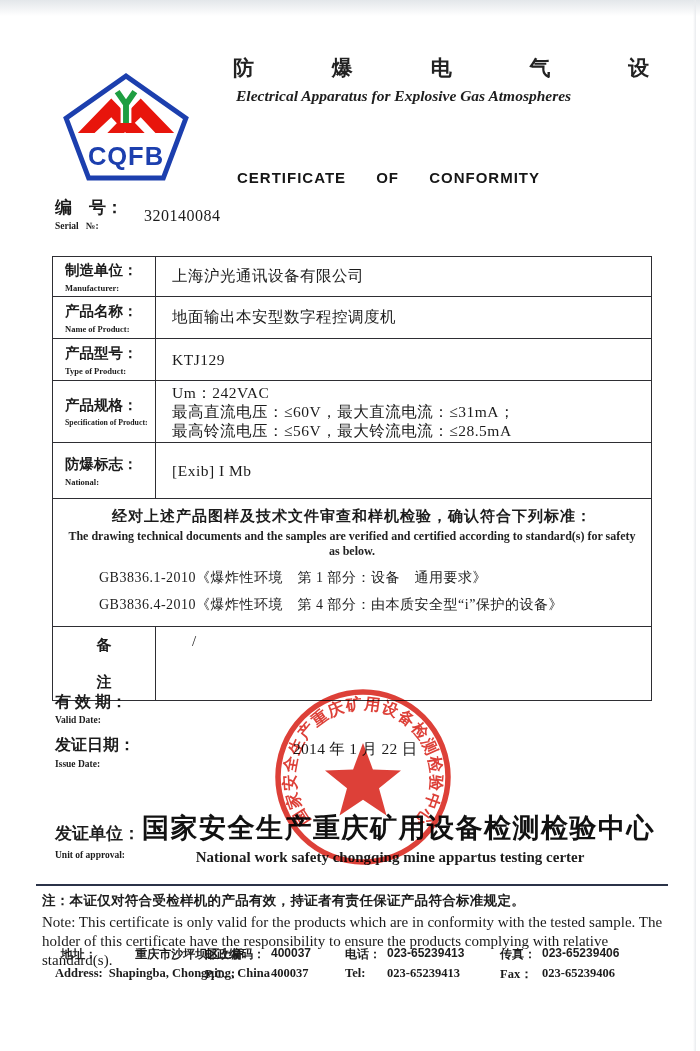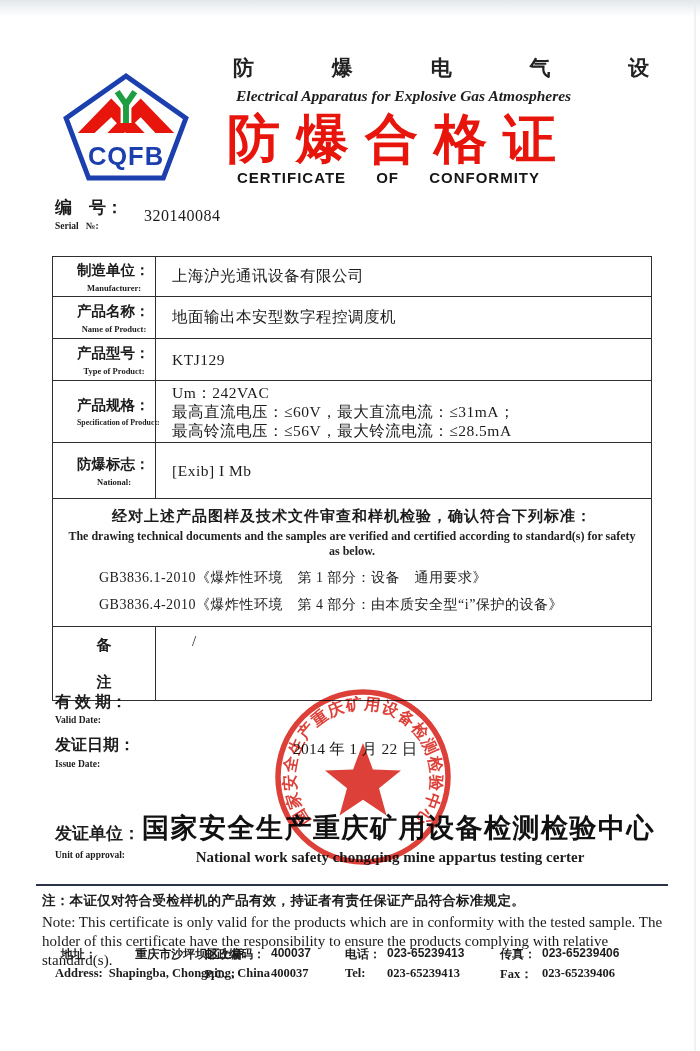--- a/index.html
+++ b/index.html
@@ -39,23 +39,23 @@
   .serial-zh { left:55px; top:196px; font-weight:bold; font-size:17px; white-space:pre; }
   .serial-en { left:55px; top:221px; font-weight:bold; font-size:9.5px; white-space:pre; }
   .serial-val { left:144px; top:207px; font-size:16px; letter-spacing:0.5px; }
 
   
   table.cert {
     position:absolute; left:52px; top:256px; width:600px;
     border-collapse:collapse; table-layout:fixed;
   }
   table.cert td { border:1.6px solid #2e2e33; vertical-align:middle; }
-  td.lbl { padding:3px 4px 3px 24px; }
+  td.lbl { padding:3px 4px 3px 12px; }
   td.lbl .zh { font-weight:bold; font-size:14.5px; white-space:nowrap; }
-  td.lbl .en { font-weight:bold; font-size:8.5px; margin-top:3px; white-space:nowrap;text-align:center; }
+  td.lbl .en { font-weight:bold; font-size:8.5px; margin-top:3px; white-space:nowrap; }
   td.val { padding:2px 6px 2px 16px; font-size:15.5px; letter-spacing:0.5px; }
   td.val .line { line-height:19px; }
   .std-cell { padding:8px 10px 6px 10px !important; vertical-align:top !important; }
   .std-zh { text-align:center; font-weight:bold; font-size:15px; letter-spacing:1px; }
   .std-en { text-align:center; font-weight:bold; font-size:12px; margin-top:3px; color:#222; }
   .std-item { font-size:14px; padding-left:36px; line-height:27px; letter-spacing:0.5px; }
   .std-items { margin-top:5px; }
   td.rem-lbl { width:45px; padding:8px 0; }
   td.rem-lbl .t { display:flex; flex-direction:column; justify-content:space-between;
     height:56px; align-items:center; font-weight:bold; font-size:15px; }
@@ -101,21 +101,20 @@
     <polygon points="65,4 126,47 103,108 27,108 4,47" fill="#ffffff" stroke="#1c3fae" stroke-width="5" stroke-linejoin="miter"></polygon>
     <polygon points="16,62 50,27 84,62 65,62 50,46 33,62" fill="#e8150c"></polygon>
     <polygon points="46,62 80,27 114,62 95,62 80,46 63,62" fill="#e8150c"></polygon>
     <path d="M56,20 L65,33 L74,20 M65,33 L65,52" fill="none" stroke="#ffffff" stroke-width="11"></path>
     <path d="M56,20 L65,33 L74,20 M65,33 L65,52" fill="none" stroke="#1e9e41" stroke-width="6"></path>
     <text x="65" y="95" text-anchor="middle" font-family="Liberation Sans, DejaVu Sans, sans-serif" font-size="26" font-weight="bold" fill="#1c3fae" letter-spacing="1">CQFB</text>
   </svg>
 
   <div class="abs hdr-zh">防 爆 电 气 设 备</div>
   <div class="abs hdr-en">Electrical Apparatus for Explosive Gas Atmospheres</div>
-  <div class="abs title-red">防爆合格证</div>
   <div class="abs title-en">
     <span>CERTIFICATE</span>
     <span>OF</span>
     <span>CONFORMITY</span>
   </div>
 
   <div class="abs serial-zh">编　号：</div>
   <div class="abs serial-en">Serial   №:</div>
   <div class="abs serial-val">320140084</div>
 

